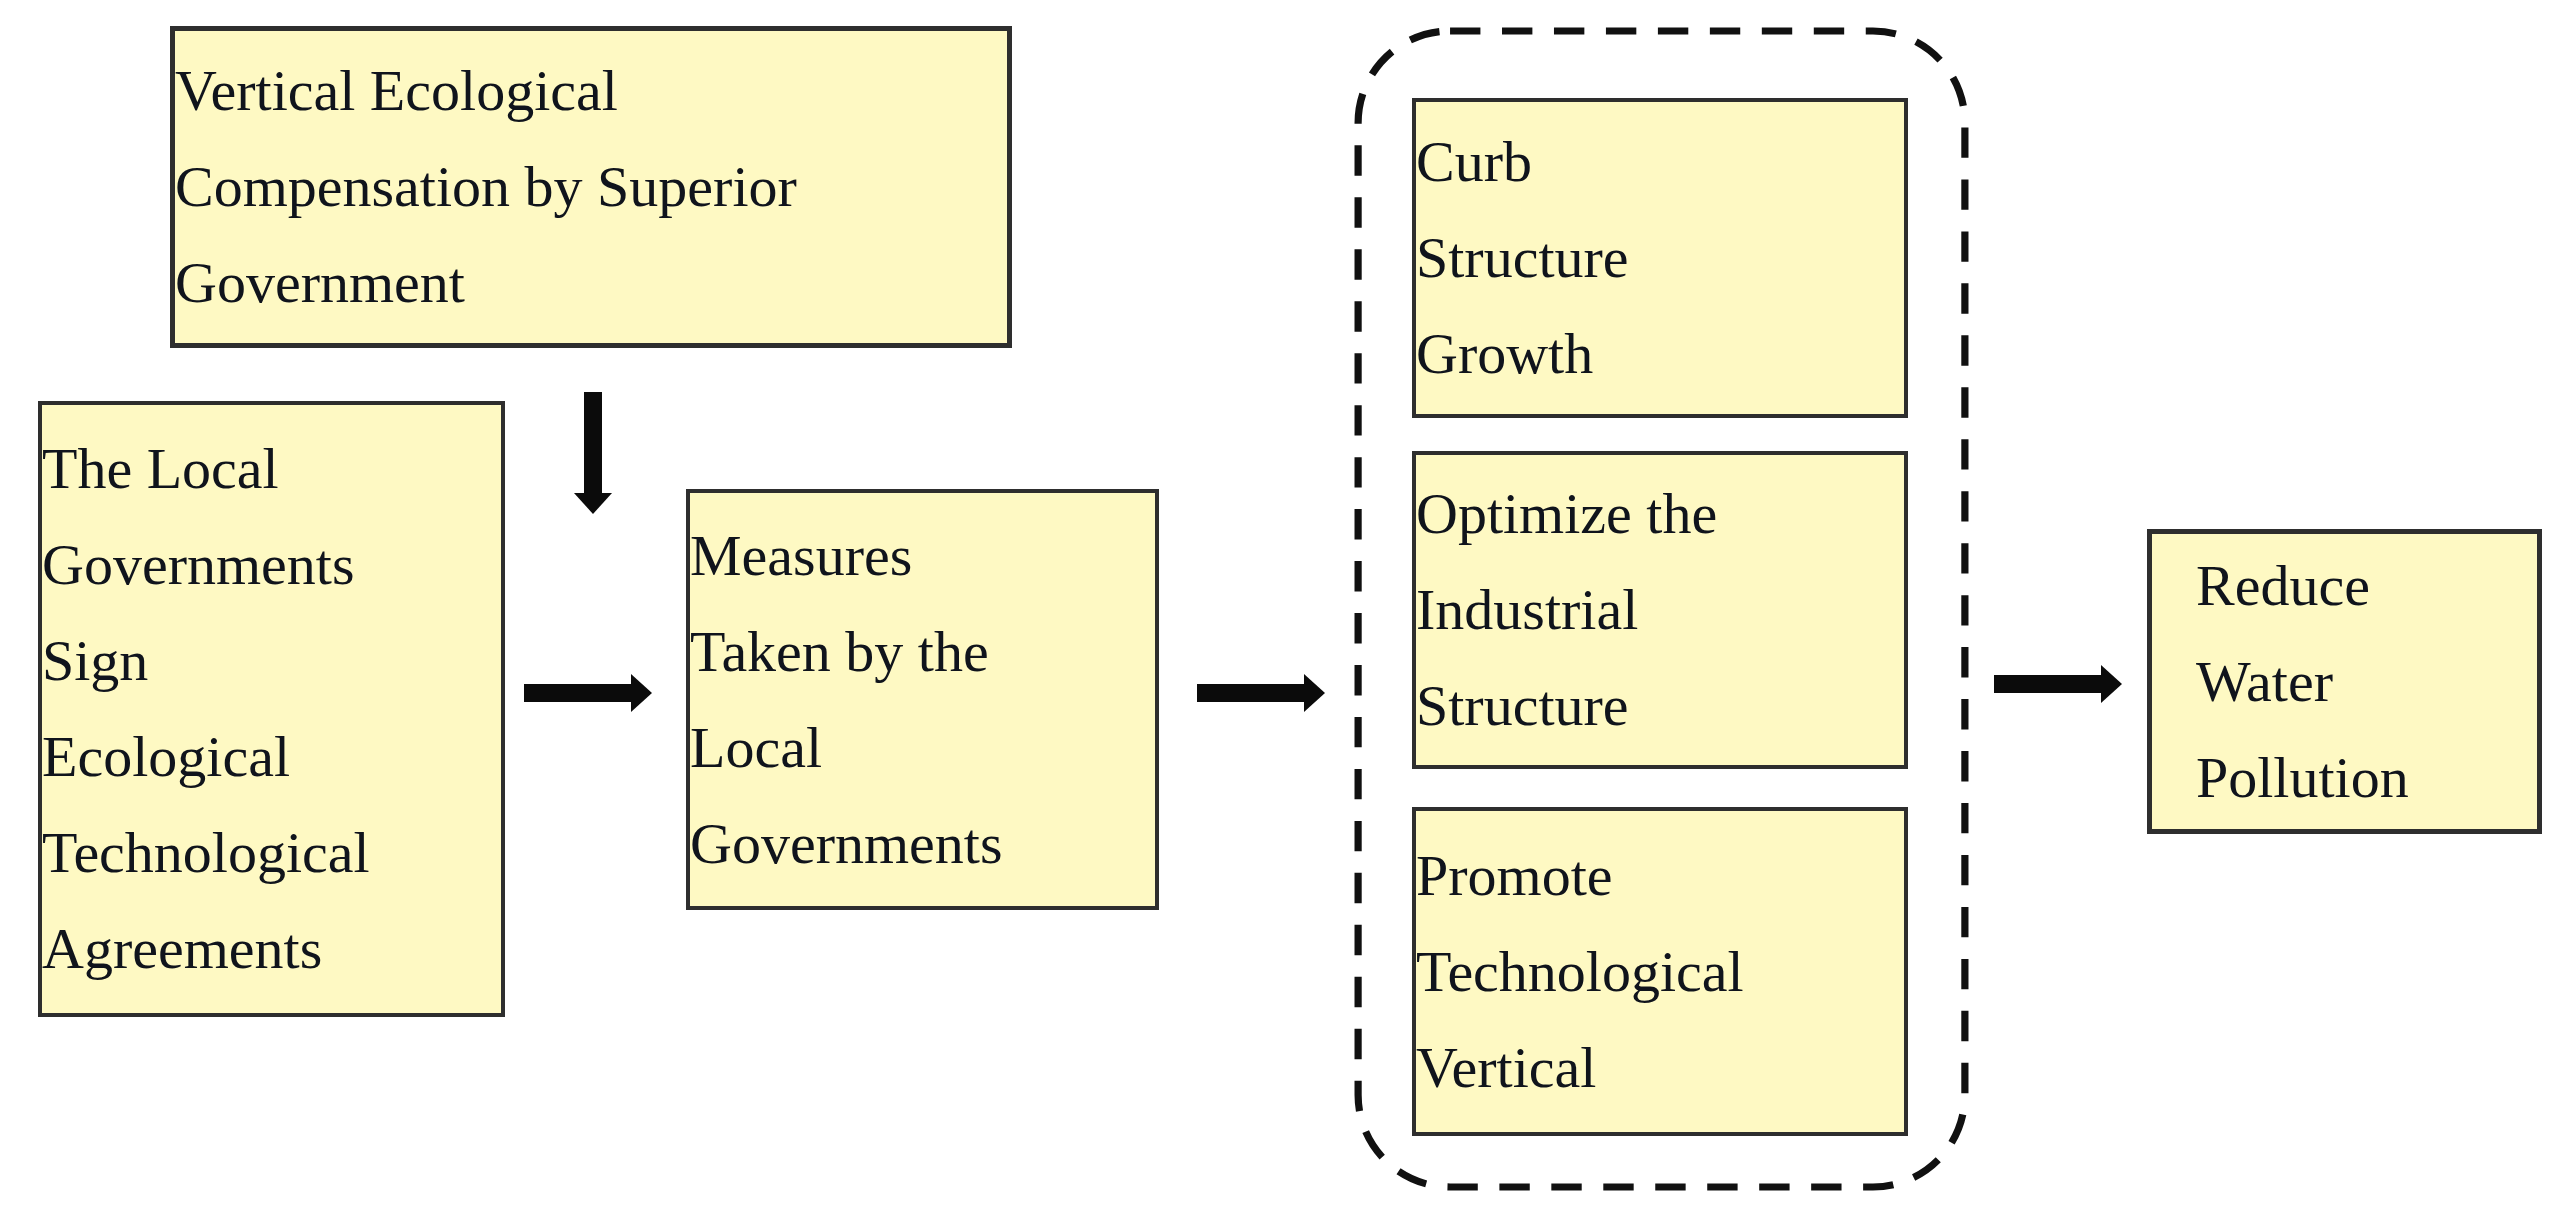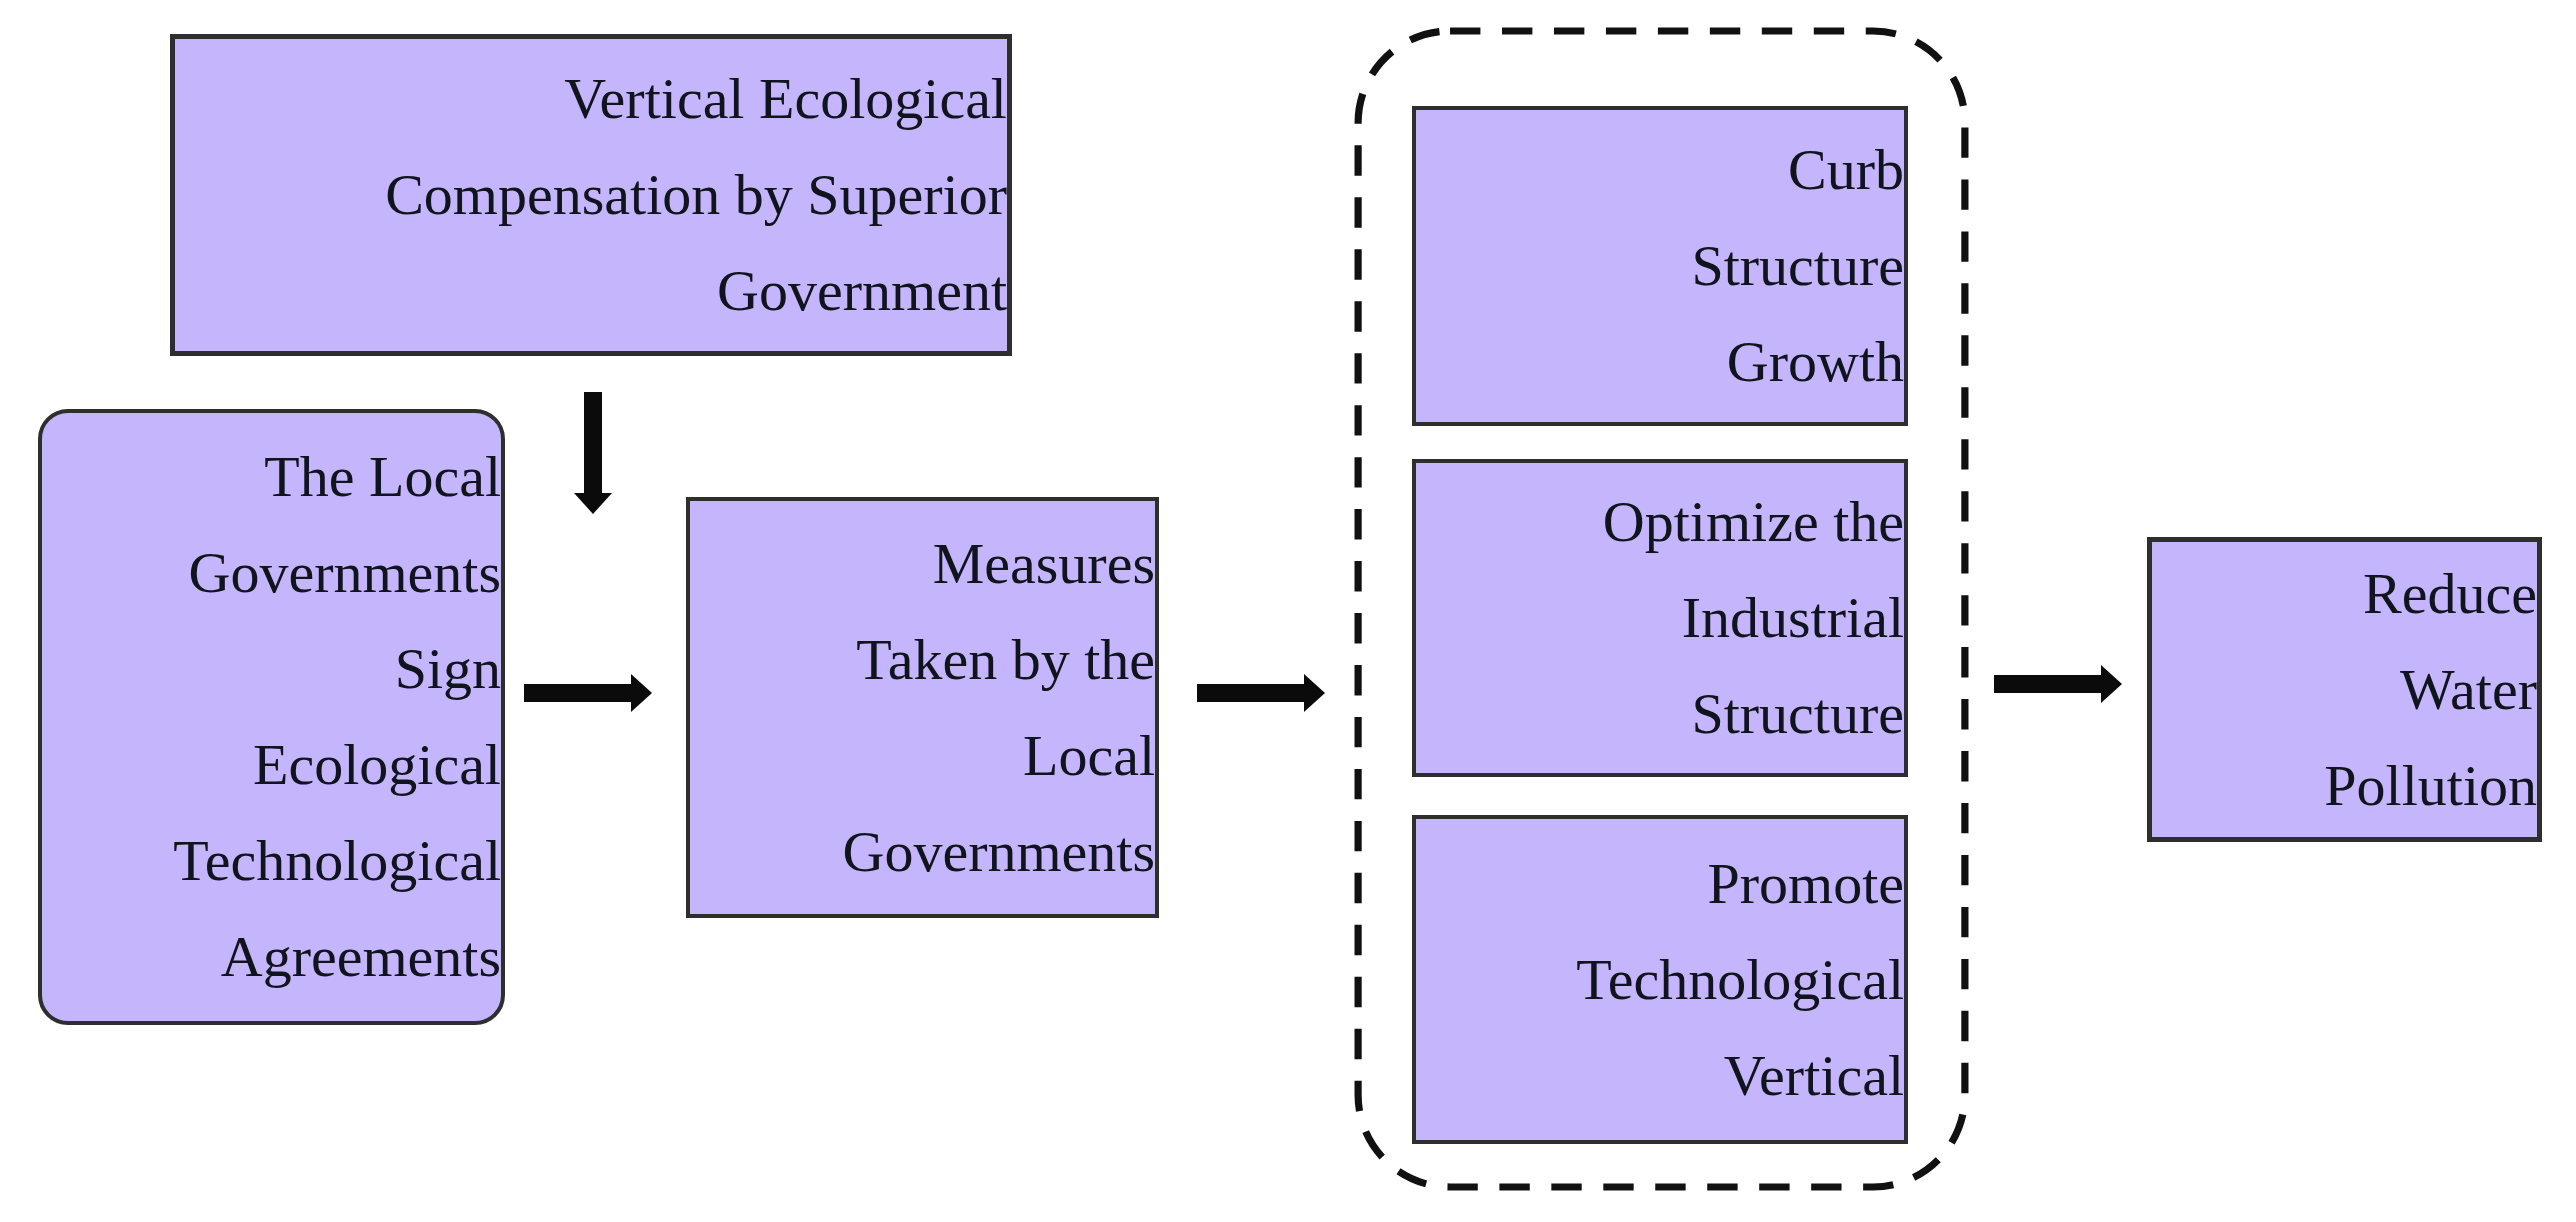--- a/index.html
+++ b/index.html
@@ -7,35 +7,34 @@
     position: relative;
     width: 2576px;
     height: 1222px;
     background: #ffffff;
     overflow: hidden;
     font-family: "Liberation Serif", "DejaVu Serif", serif;
   }
   .node {
     position: absolute;
     box-sizing: border-box;
-    background: #c4b5fd;
+    background: #fef9c3;
     border: 4.8px solid #2e2e2e;
     display: flex;
     flex-direction: column;
-    align-items: flex-end;
+    align-items: flex-start;
     justify-content: center;
     text-align: center;
     color: #10141c;
     font-size: 58px;
     line-height: 96px;
     white-space: nowrap;
-    margin-top: 8px;
   }
   #node-top     { left: 170px;  top: 26px;  width: 842px; height: 322px; border-width: 5.6px; }
-  #node-left    { left: 38px;   top: 401px; width: 467px;  height: 616px; border-radius: 30px; }
+  #node-left    { left: 38px;   top: 401px; width: 467px;  height: 616px; }
   #node-middle  { left: 686px;  top: 489px; width: 473px;  height: 421px; }
   #node-right   { left: 2147px; top: 529px; width: 395px;  height: 305px; border-width: 5.6px; padding-left: 44px; }
 
   #dashed-group { position: absolute; left: 1354px; top: 27px; width: 615px; height: 1164px; }
   .dashed-border { position: absolute; left: 0; top: 0; display: block; }
   .inner { left: 58px; width: 496px; }
   #node-curb     { top: 71px;  height: 320px; }
   #node-optimize { top: 424px; height: 318px; }
   #node-promote  { top: 780px; height: 329px; }
 

